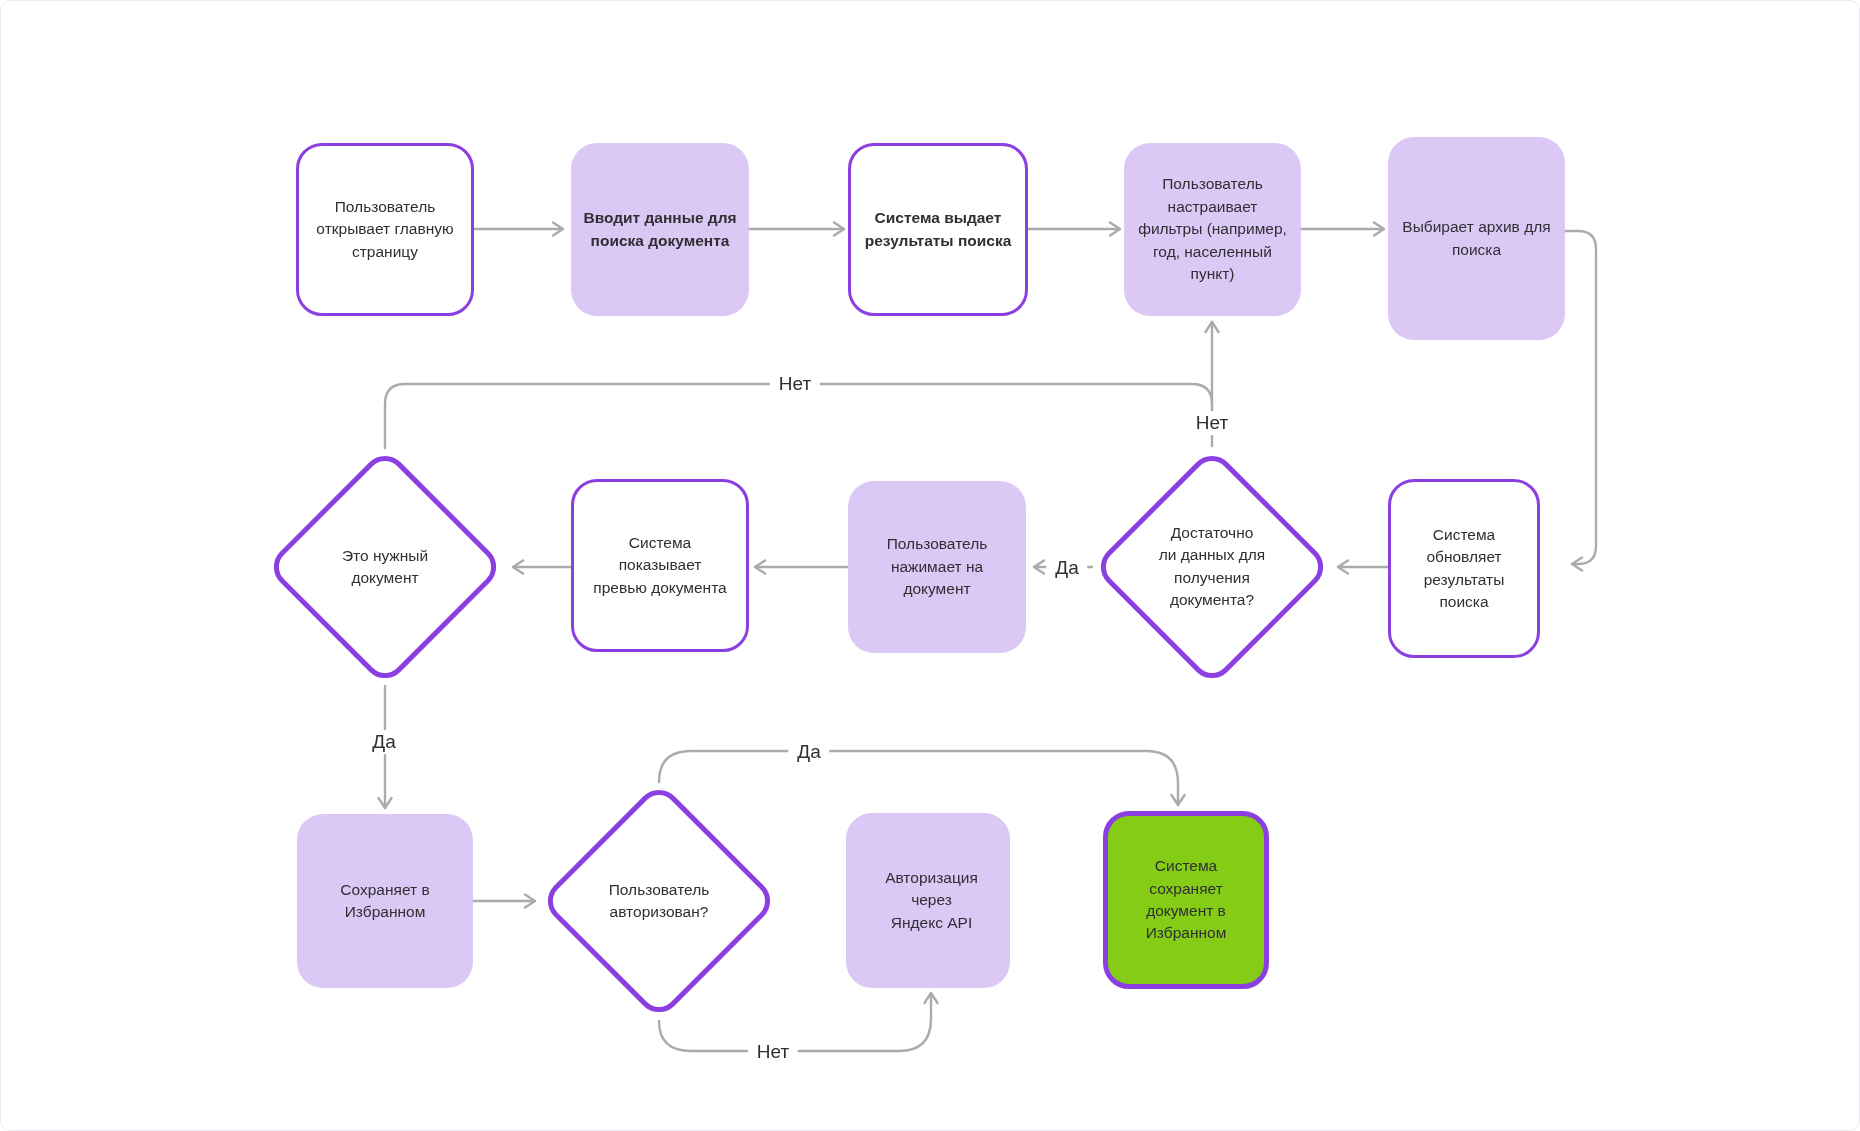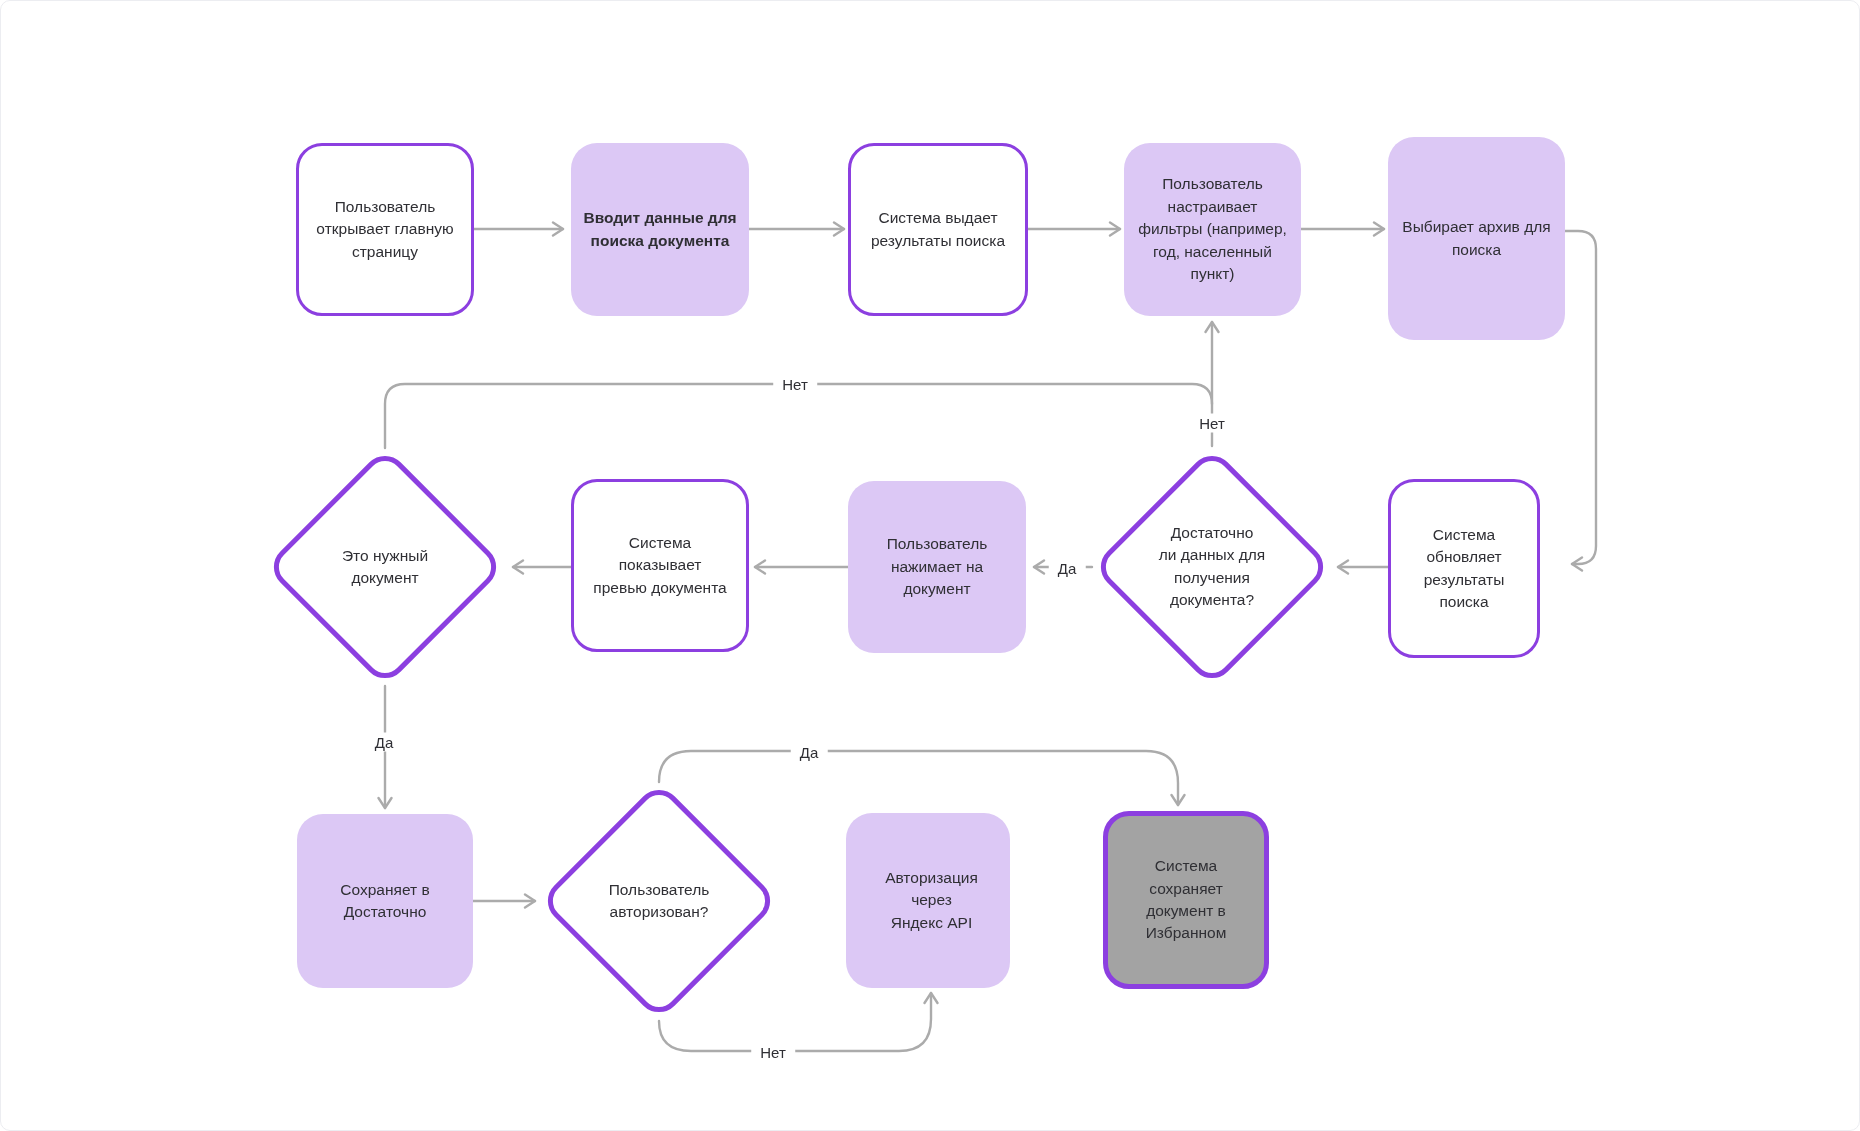--- a/index.html
+++ b/index.html
@@ -20,21 +20,21 @@
     display:flex;align-items:center;justify-content:center;
     text-align:center;
     white-space:pre-line;
     font-size:15.5px;line-height:1.45;
     box-sizing:border-box;
     padding:12px;
     border-radius:26px;
   }
   .filled{background:#dcc8f5;}
   .outline{background:#ffffff;border:3.5px solid #8c3fe0;}
-  .outline-thick{background:#a3a3a3;border:5px solid #8c3fe0;}
+  .outline-thick{background:#84cc16;border:5px solid #8c3fe0;}
   .diamond{
     position:absolute;
     width:170px;height:170px;
     background:#ffffff;
     border:5px solid #8c3fe0;
     border-radius:22px;
     transform:rotate(45deg);
     box-sizing:border-box;
   }
   .diamond .lbl{
@@ -43,21 +43,21 @@
     transform:translate(-50%,-50%) rotate(-45deg);
     text-align:center;
     white-space:pre-line;
     font-size:15.5px;line-height:1.45;
   }
   .elabel{
     position:absolute;
     transform:translate(-50%,-50%);
     background:#ffffff;
     padding:1px 9px;
-    font-size:15px;
+    font-size:19px;
     color:#2f2f34;
   }
 </style>
 </head>
 <body>
 
 <div id="canvas">
 
   <svg id="edges" xmlns="http://www.w3.org/2000/svg">
     <defs>
@@ -82,21 +82,21 @@
       <path d="M658,781 Q658,750 690,750 L1145,750 Q1177,750 1177,782 L1177,804" marker-end="url(#arrow)"></path>
       <path d="M658,1020 Q658,1050 690,1050 L898,1050 Q930,1050 930,1018 L930,992" marker-end="url(#arrow)"></path>
     </g>
   </svg>
 
   <div class="node outline" style="left:295px;top:142px;width:178px;height:173px;">Пользователь
 открывает главную
 страницу</div>
   <div class="node filled" style="left:570px;top:142px;width:178px;height:173px;font-weight:bold;">Вводит данные для
 поиска документа</div>
-  <div class="node outline" style="left:847px;top:142px;width:180px;height:173px;">Система выдает
+  <div class="node outline" style="left:847px;top:142px;width:180px;height:173px;font-weight:bold;">Система выдает
 результаты поиска</div>
   <div class="node filled" style="left:1123px;top:142px;width:177px;height:173px;">Пользователь
 настраивает
 фильтры (например,
 год, населенный
 пункт)</div>
   <div class="node filled" style="left:1387px;top:136px;width:177px;height:203px;">Выбирает архив для
 поиска</div>
 
   <div class="diamond" style="left:299px;top:481px;">
@@ -111,21 +111,21 @@
   <div class="diamond" style="left:1126px;top:481px;">
     <div class="lbl">Достаточно
 ли данных для
 получения
 документа?</div>
   </div>
   <div class="node outline" style="left:1387px;top:478px;width:152px;height:179px;">Система обновляет
 результаты поиска</div>
 
   <div class="node filled" style="left:296px;top:813px;width:176px;height:174px;">Сохраняет в
-Достаточно</div>
+Избранном</div>
   <div class="diamond" style="left:573px;top:815px;">
     <div class="lbl">Пользователь
 авторизован?</div>
   </div>
   <div class="node filled" style="left:845px;top:812px;width:164px;height:175px;padding-left:19px;">Авторизация через
 Яндекс API</div>
   <div class="node outline-thick" style="left:1102px;top:810px;width:166px;height:178px;">Система сохраняет
 документ в
 Избранном</div>
 

